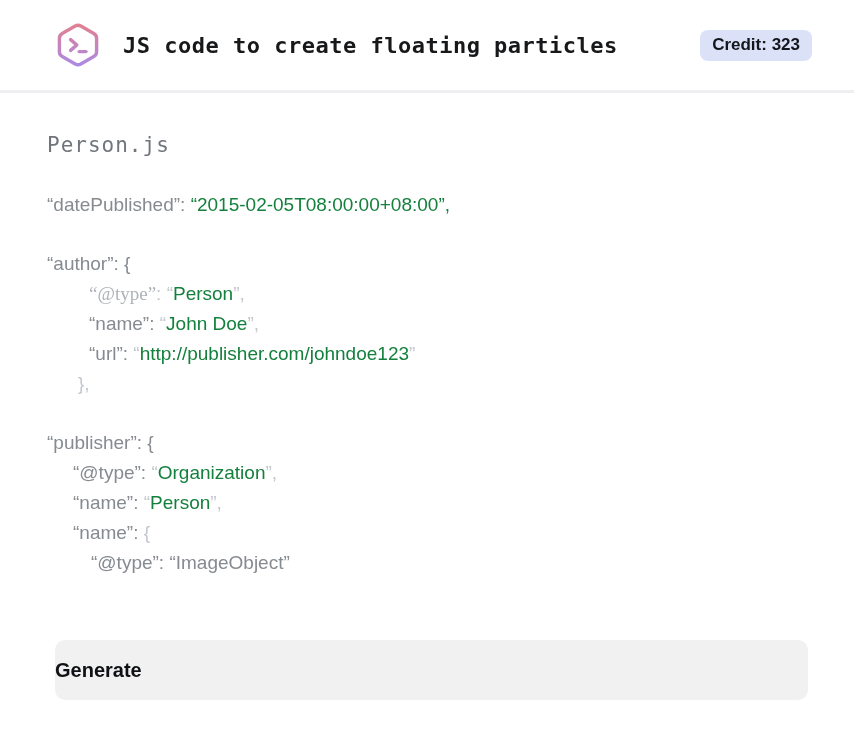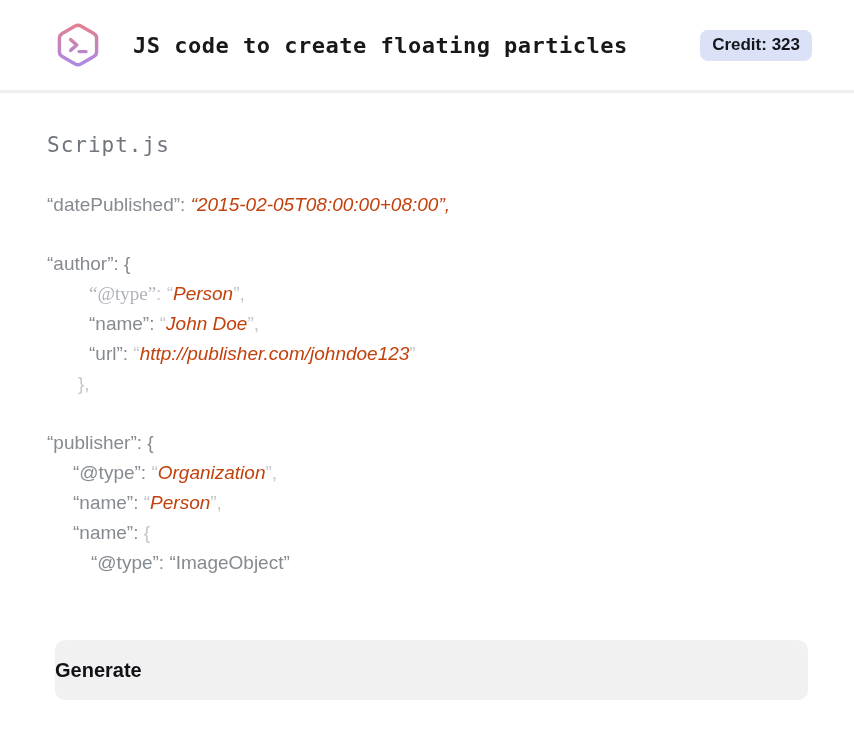--- a/index.html
+++ b/index.html
@@ -22,21 +22,20 @@
     margin-right: 21px;
   }
   .app-title {
     font-family: "DejaVu Sans Mono", "Liberation Mono", monospace;
     font-size: 22px;
     font-weight: bold;
     color: #17181a;
     letter-spacing: 0.5px;
     white-space: nowrap;
     flex: 1 1 auto;
-    margin-left: 10px;
   }
   .credit-badge {
     flex: 0 0 auto;
     background: #dbe2f8;
     color: #14161c;
     font-size: 17px;
     font-weight: bold;
     padding: 5px 12px 6px 12px;
     border-radius: 8px;
     white-space: nowrap;
@@ -55,21 +54,21 @@
   .code-block {
     font-family: "Liberation Sans", sans-serif;
     font-size: 19px;
     line-height: 30px;
   }
   .code-line { white-space: pre; }
   .code-line.gap { margin-top: 29px; }
   .tok-key   { color: #868b91; }
   .tok-fade  { color: #c3c8ce; }
   .tok-mfade { color: #aeb3b9; font-family: Liberation Serif, serif; }
-  .tok-blue  { color: #c2410c; font-style: italic; }
+  .tok-blue  { color: #15803d; }
 
   
   .footer { padding: 62px 46px 0 55px; }
   .generate-button {
     display: block;
     width: 100%;
     height: 60px;
     border: none;
     border-radius: 10px;
     background: #f1f1f2;
@@ -96,21 +95,21 @@
       <path d="M 10.6 2.5 Q 12 1.7 13.4 2.5 L 19.9 6.2 Q 21.3 7 21.3 8.6 L 21.3 15.4 Q 21.3 17 19.9 17.8 L 13.4 21.5 Q 12 22.3 10.6 21.5 L 4.1 17.8 Q 2.7 17 2.7 15.4 L 2.7 8.6 Q 2.7 7 4.1 6.2 Z" stroke="url(#hexgrad)" stroke-width="1.7" stroke-linejoin="round"></path>
       <path d="M 8.3 9.3 L 11.4 12 L 8.3 14.7" stroke="url(#hexgrad)" stroke-width="1.7" stroke-linecap="round" stroke-linejoin="round"></path>
       <path d="M 12.6 15.3 L 16 15.3" stroke="url(#hexgrad)" stroke-width="1.7" stroke-linecap="round"></path>
     </svg>
   </span>
   <div class="app-title">JS code to create floating particles</div>
   <div class="credit-badge">Credit: 323</div>
 </div>
 
 <div class="main">
-  <div class="filename">Script.js</div>
+  <div class="filename">Person.js</div>
   <div class="code-block" id="code-block">
       <div class="code-line" style="padding-left: 0px;"><span class="tok-key">“datePublished”: </span><span class="tok-blue">“2015-02-05T08:00:00+08:00”,</span></div>
       <div class="code-line gap" style="padding-left: 0px;"><span class="tok-key">“author”: {</span></div>
       <div class="code-line" style="padding-left: 42px;"><span class="tok-mfade">“@type”</span><span class="tok-fade">: </span><span class="tok-fade">“</span><span class="tok-blue">Person</span><span class="tok-fade">”,</span></div>
       <div class="code-line" style="padding-left: 42px;"><span class="tok-key">“name”: </span><span class="tok-fade">“</span><span class="tok-blue">John Doe</span><span class="tok-fade">”,</span></div>
       <div class="code-line" style="padding-left: 42px;"><span class="tok-key">“url”: </span><span class="tok-fade">“</span><span class="tok-blue">http://publisher.com/johndoe123</span><span class="tok-fade">”</span></div>
       <div class="code-line" style="padding-left: 31px;"><span class="tok-fade">},</span></div>
       <div class="code-line gap" style="padding-left: 0px;"><span class="tok-key">“publisher”: {</span></div>
       <div class="code-line" style="padding-left: 26px;"><span class="tok-key">“@type”: </span><span class="tok-fade">“</span><span class="tok-blue">Organization</span><span class="tok-fade">”,</span></div>
       <div class="code-line" style="padding-left: 26px;"><span class="tok-key">“name”: </span><span class="tok-fade">“</span><span class="tok-blue">Person</span><span class="tok-fade">”,</span></div>

